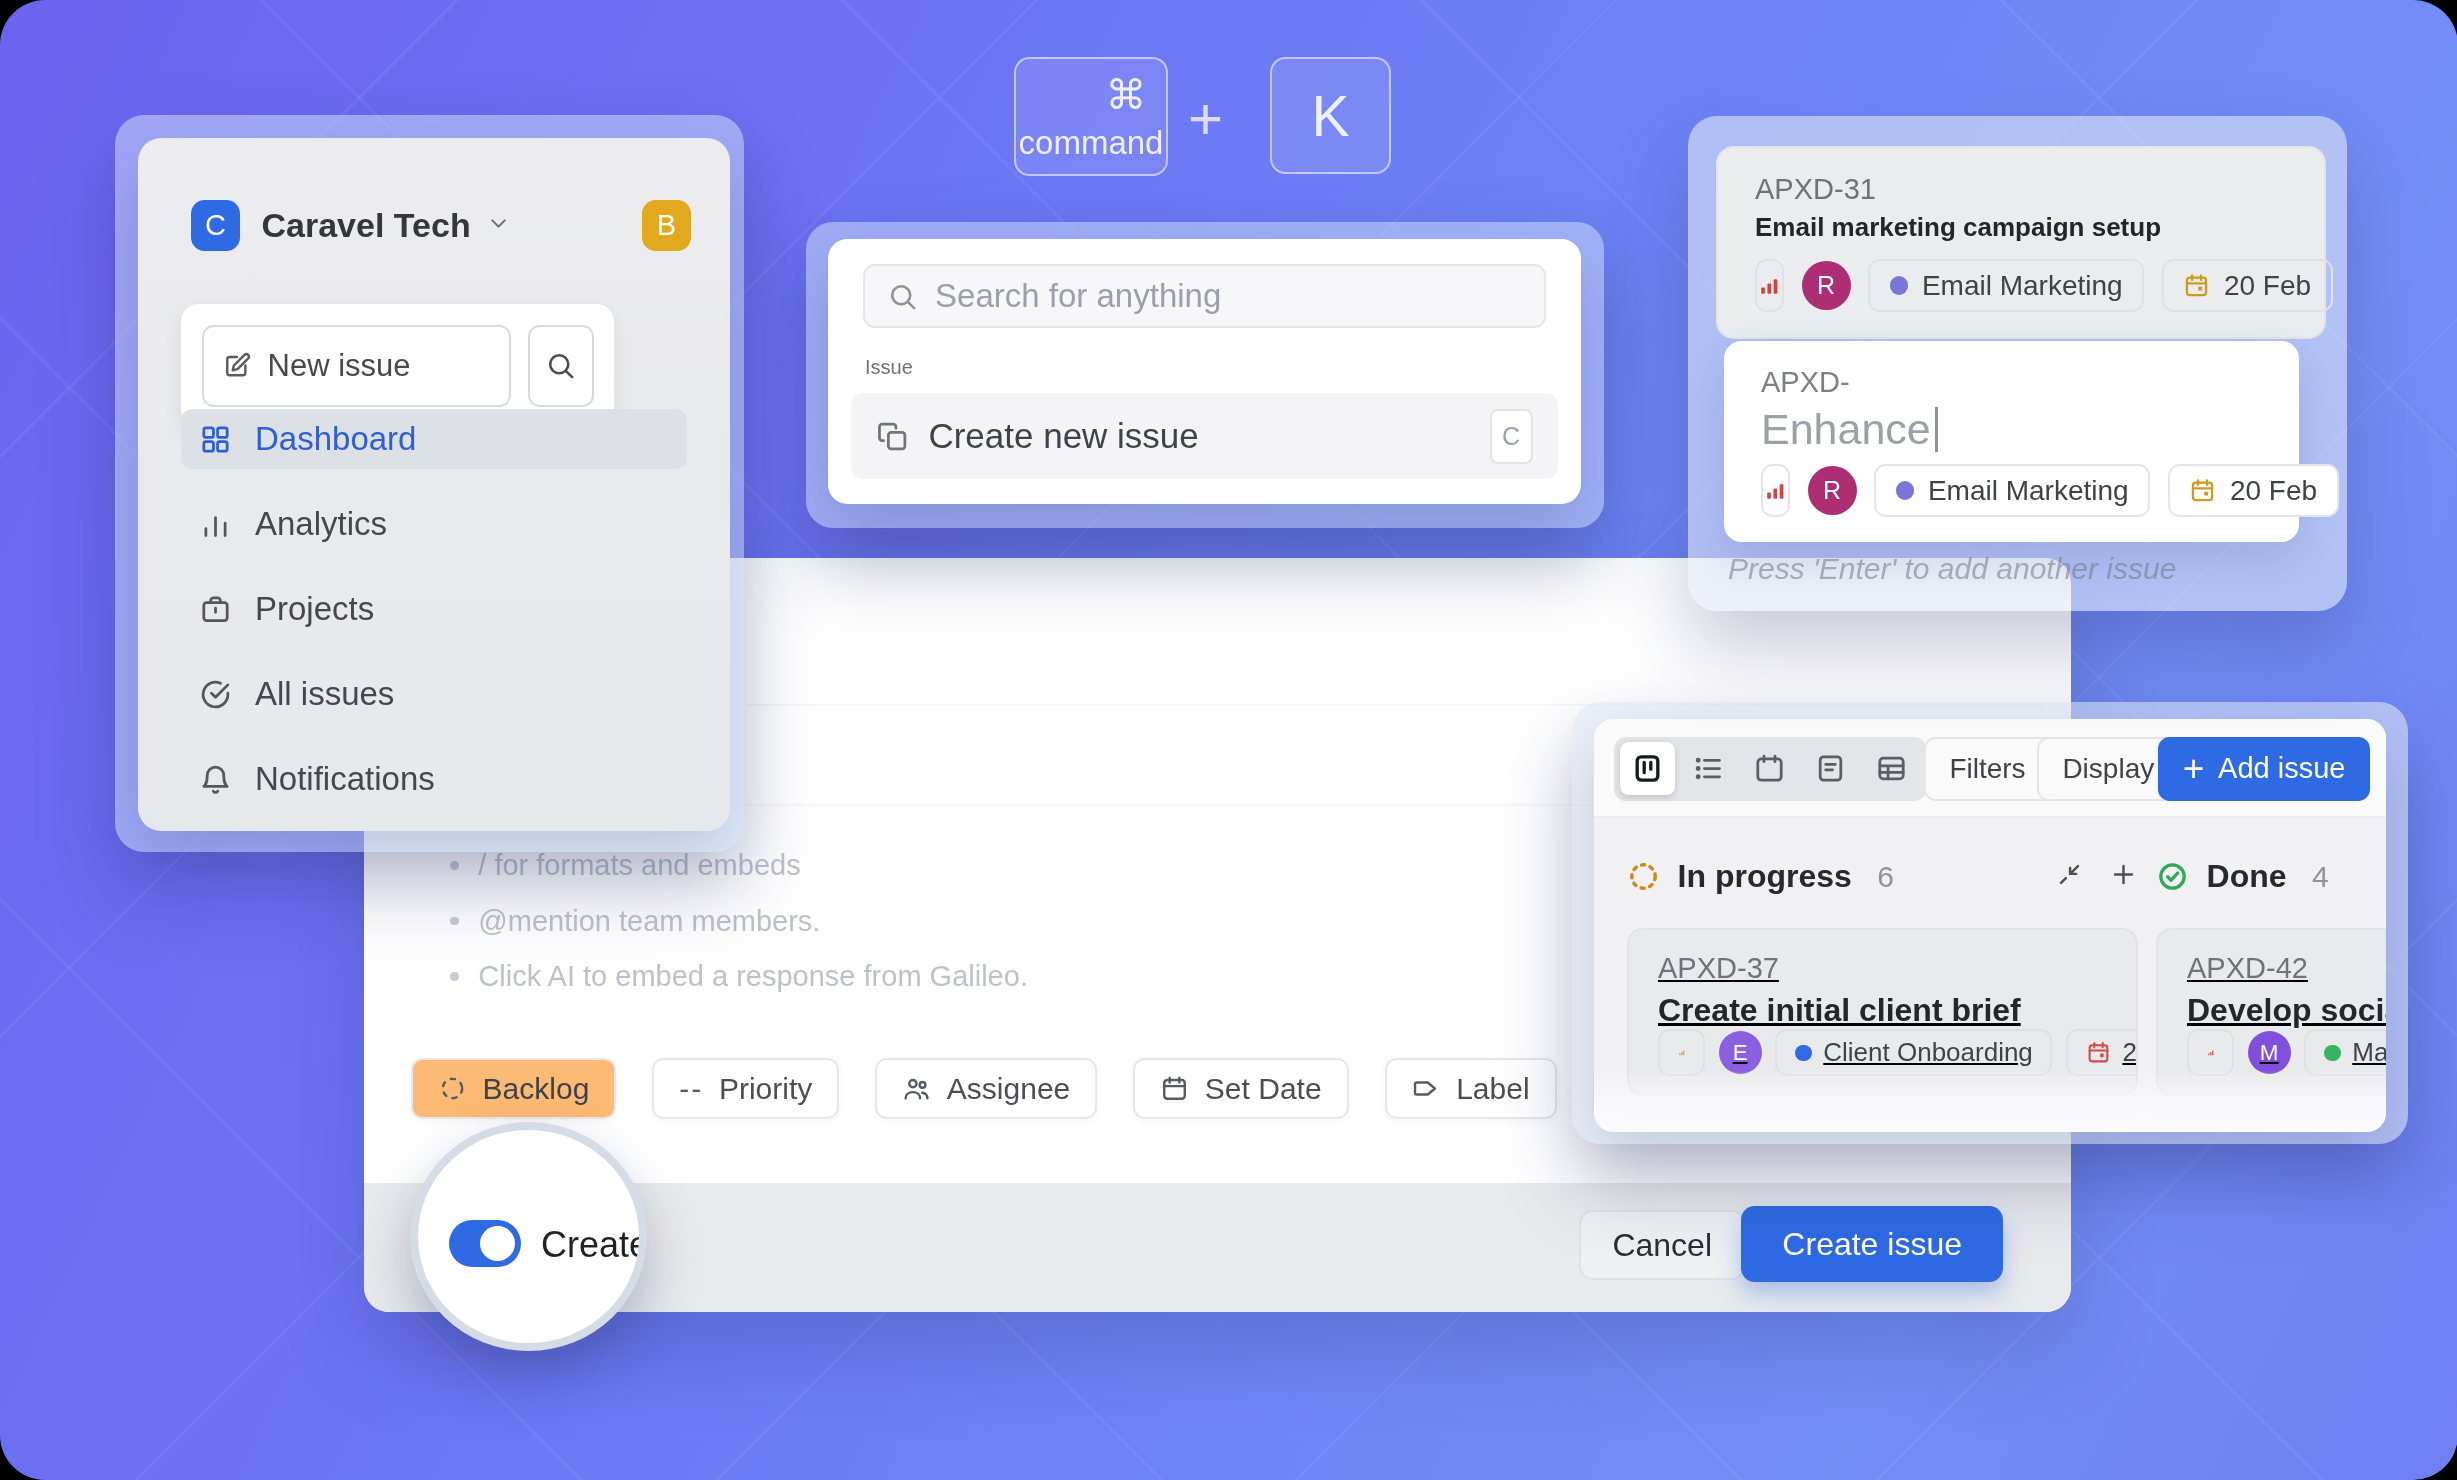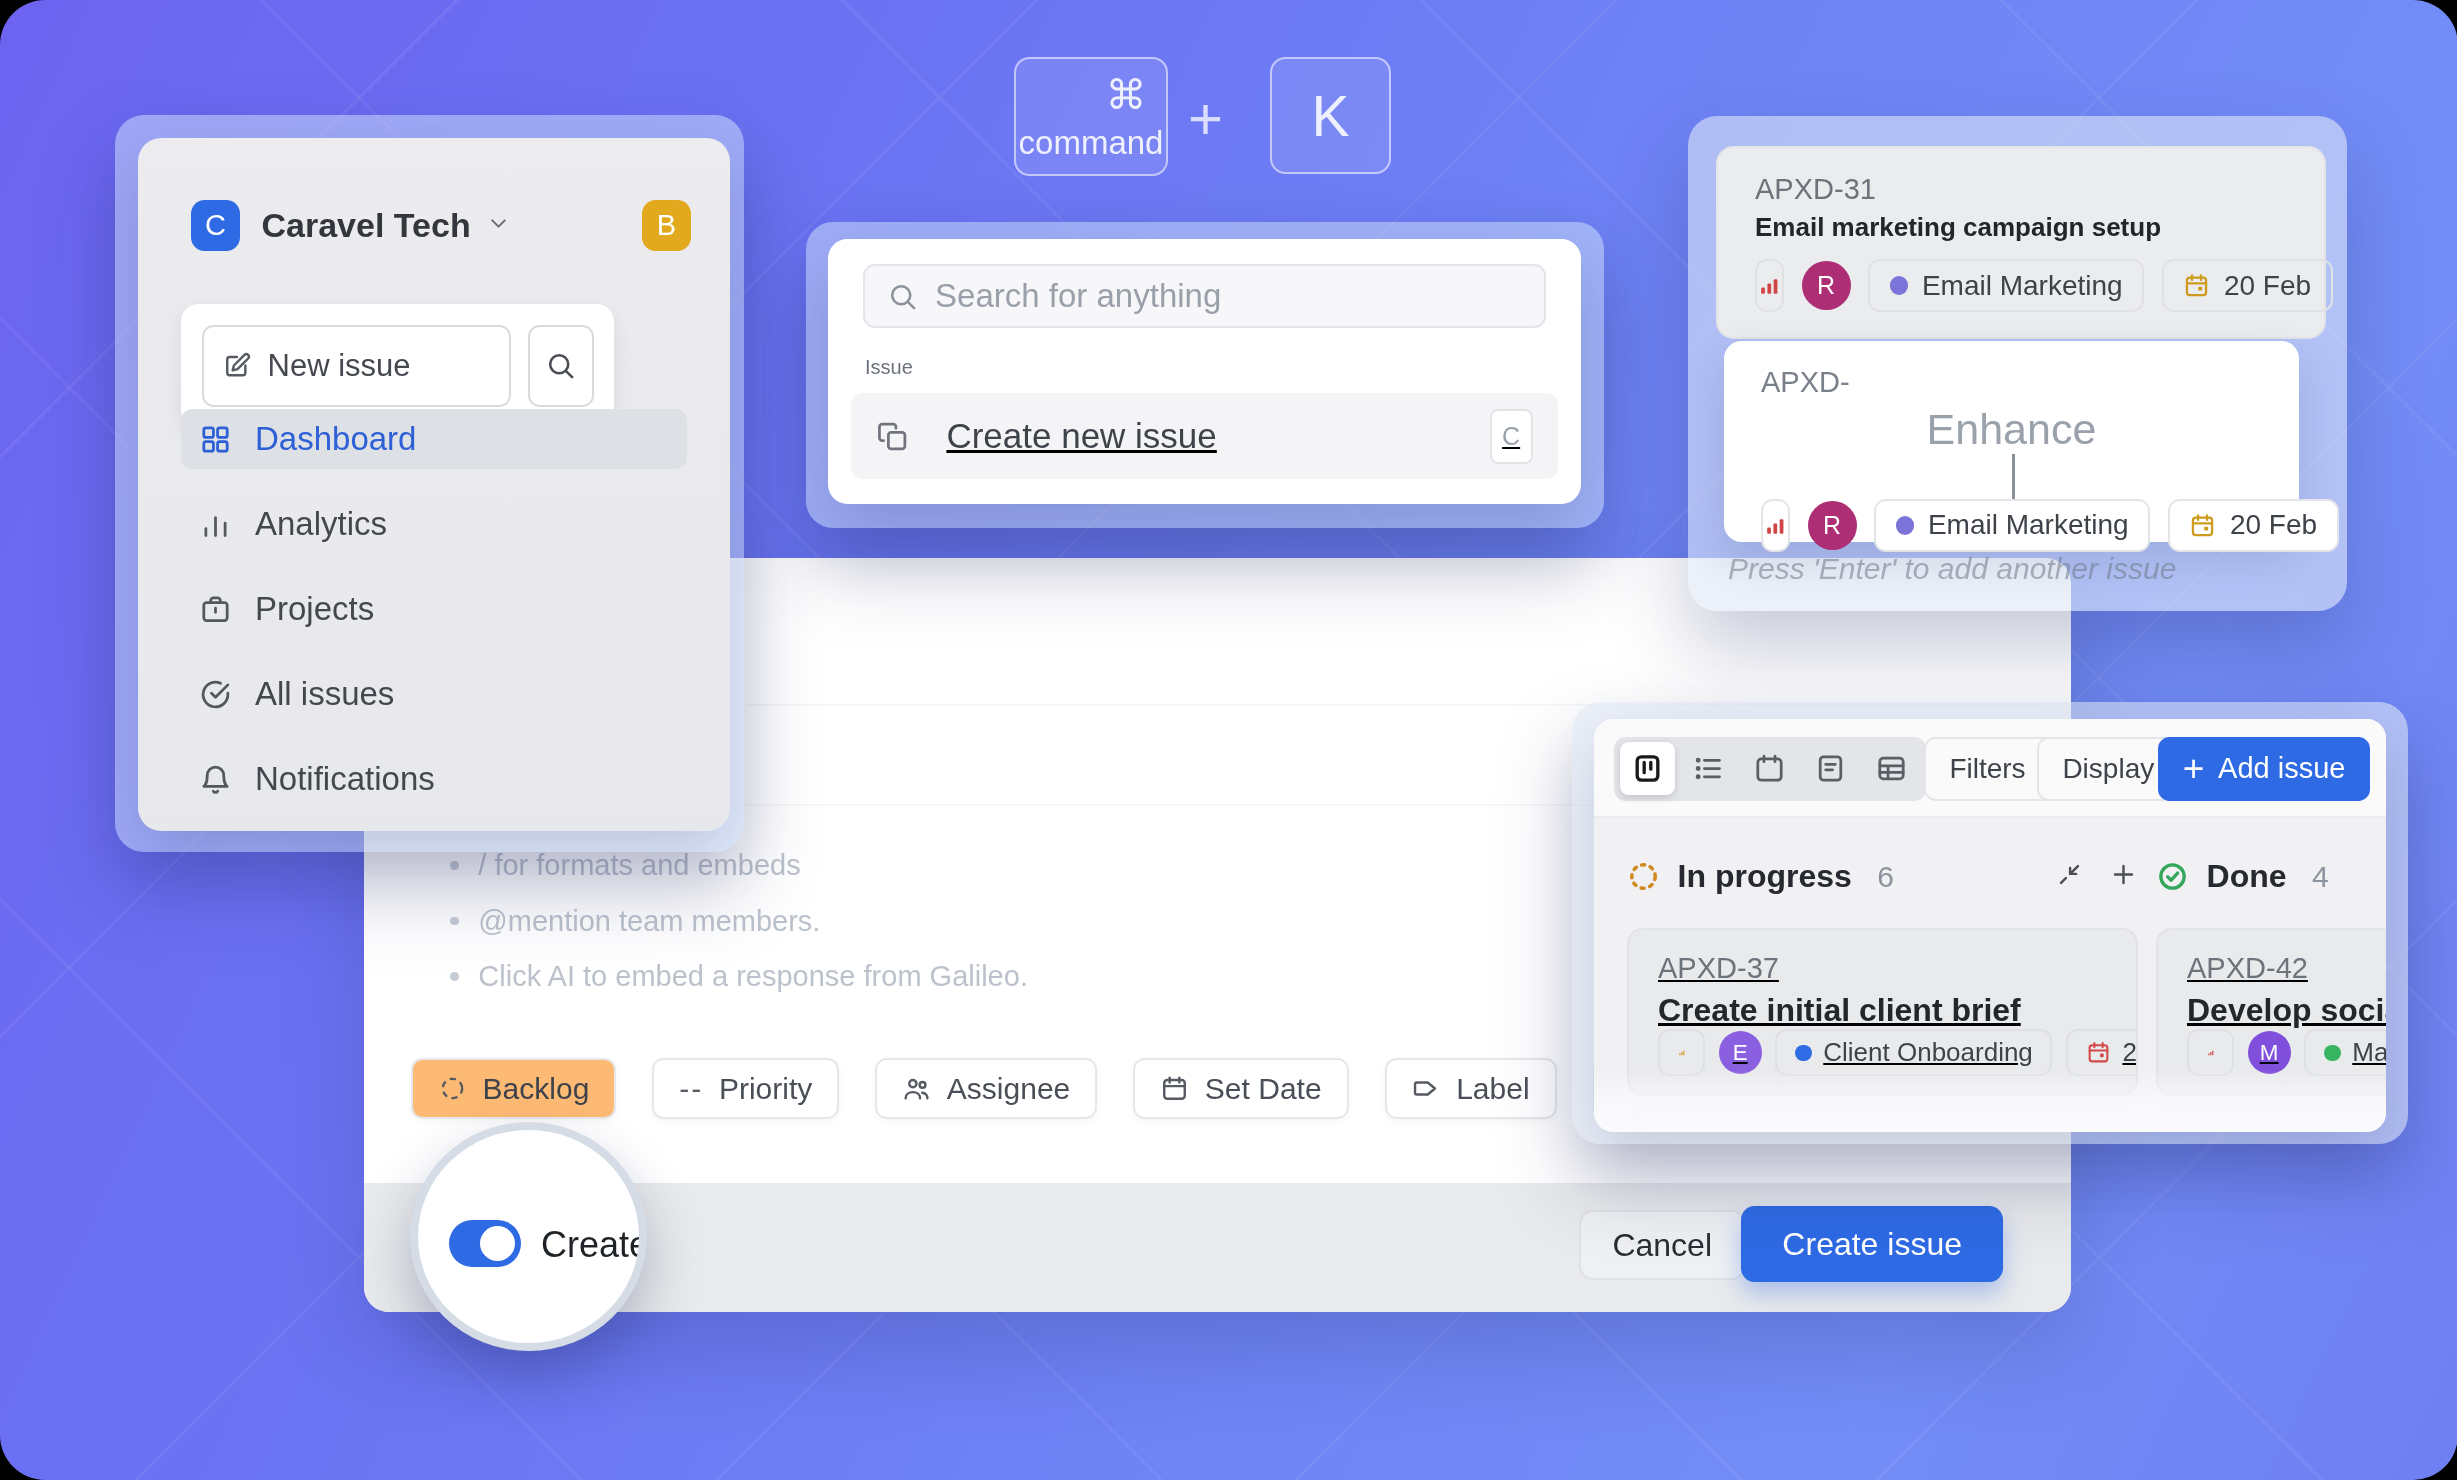--- a/index.html
+++ b/index.html
@@ -55,21 +55,21 @@
   
   .search-halo { left:806px; top:222px; width:798px; height:306px; z-index:40; border-radius:27px; }
   .search-modal { position:absolute; left:828px; top:239px; width:753px; height:265px; background:#fff;
     border-radius:19.5px; z-index:41; box-shadow:0 29px 68px rgba(30,40,90,0.2); }
   .search-field { position:absolute; left:35px; top:25px; right:35px; height:64px; background:#f7f7f9;
     border:2px solid #e4e5e9; border-radius:11.7px; display:flex; align-items:center; gap:17.6px; padding:0 21.5px;
     color:#9aa0a9; font-size:33px; }
   .search-field .icon { color:#8c929b; display:flex; }
   .search-section { position:absolute; left:37px; top:117px; font-size:20px; color:#6c727b; }
   .search-result { position:absolute; left:23.4px; top:154px; right:23.4px; height:86px; background:#f4f4f7;
-    border-radius:11.7px; display:flex; align-items:center; gap:37px; padding:0 25px;text-decoration:underline; }
+    border-radius:11.7px; display:flex; align-items:center; gap:19px; padding:0 25px; }
   .search-result .icon { color:#70757d; display:flex; }
   .search-result .txt { font-size:35px; color:#3e434a; }
   .key-badge { margin-left:auto; width:43px; height:55px; background:#fff; border:2px solid #e2e4e8;
     border-radius:7.8px; display:flex; align-items:center; justify-content:center; font-size:25px; color:#9aa1aa; }
 
   
   .editor { position:absolute; left:364px; top:558px; width:1707px; height:754px; background:#fff;
     border-radius:25px; z-index:10; box-shadow:0 39px 88px rgba(30,40,90,0.20); }
   .ed-div { position:absolute; left:382px; right:27px; height:2px; background:rgba(60,70,90,0.045); }
   .ed-div.d1 { top:146px; } .ed-div.d2 { top:246px; }
@@ -99,21 +99,21 @@
   .maglabel { position:absolute; left:123px; top:94px; font-size:36px; color:#1f2327; white-space:nowrap; }
 
   
   .issues-halo { left:1688px; top:116px; width:659px; height:495px; z-index:40; background:rgba(222,230,245,0.6); }
   .icard { position:absolute; border-radius:17.6px; padding:25px 37px; display:flex; flex-direction:column; z-index:41; }
   .icard .iid { font-size:29px; color:#6d737b; }
   .icard .ititle { font-size:26px; font-weight:600; color:#22252a; margin-top:5.9px; white-space:nowrap; }
   .card-a31 { left:1716px; top:146px; width:610px; height:193px; background:#ebecee; border:2px solid #e3e4e7; }
   .card-typing { left:1724px; top:341px; width:575px; height:201px; background:#fff;
     box-shadow:0 17.6px 43px rgba(30,40,90,0.14); }
-  .card-typing .typed { font-size:43px; color:#9aa1ab; margin-top:5.9px; display:flex; align-items:center;flex-direction:column; }
+  .card-typing .typed { font-size:43px; color:#9aa1ab; margin-top:5.9px; display:flex; align-items:center; }
   .caret { display:inline-block; width:2.9px; height:45px; background:#8b9199; margin-left:3.9px; }
   .chips { display:flex; align-items:center; gap:17.6px; margin-top:auto; }
   .chip { height:53px; border:2px solid #dfe1e5; border-radius:11.7px; display:flex; align-items:center;
     gap:13.7px; padding:0 19.5px; font-size:28px; color:#3e434a; background:transparent; white-space:nowrap; }
   .card-typing .chip { background:#fff; border-color:#e3e5e9; }
   .chip.square { width:57px; padding:0; justify-content:center; }
   .avatar { width:49px; height:49px; border-radius:50%; color:#fff; font-size:25px; display:flex;
     align-items:center; justify-content:center; flex:none; }
   .av-r { background:#ad2e74; } .av-e { background:#8a5fe0; } .av-m { background:#8050dd; }
   .ldot { width:18.5px; height:18.5px; border-radius:50%; flex:none; }

